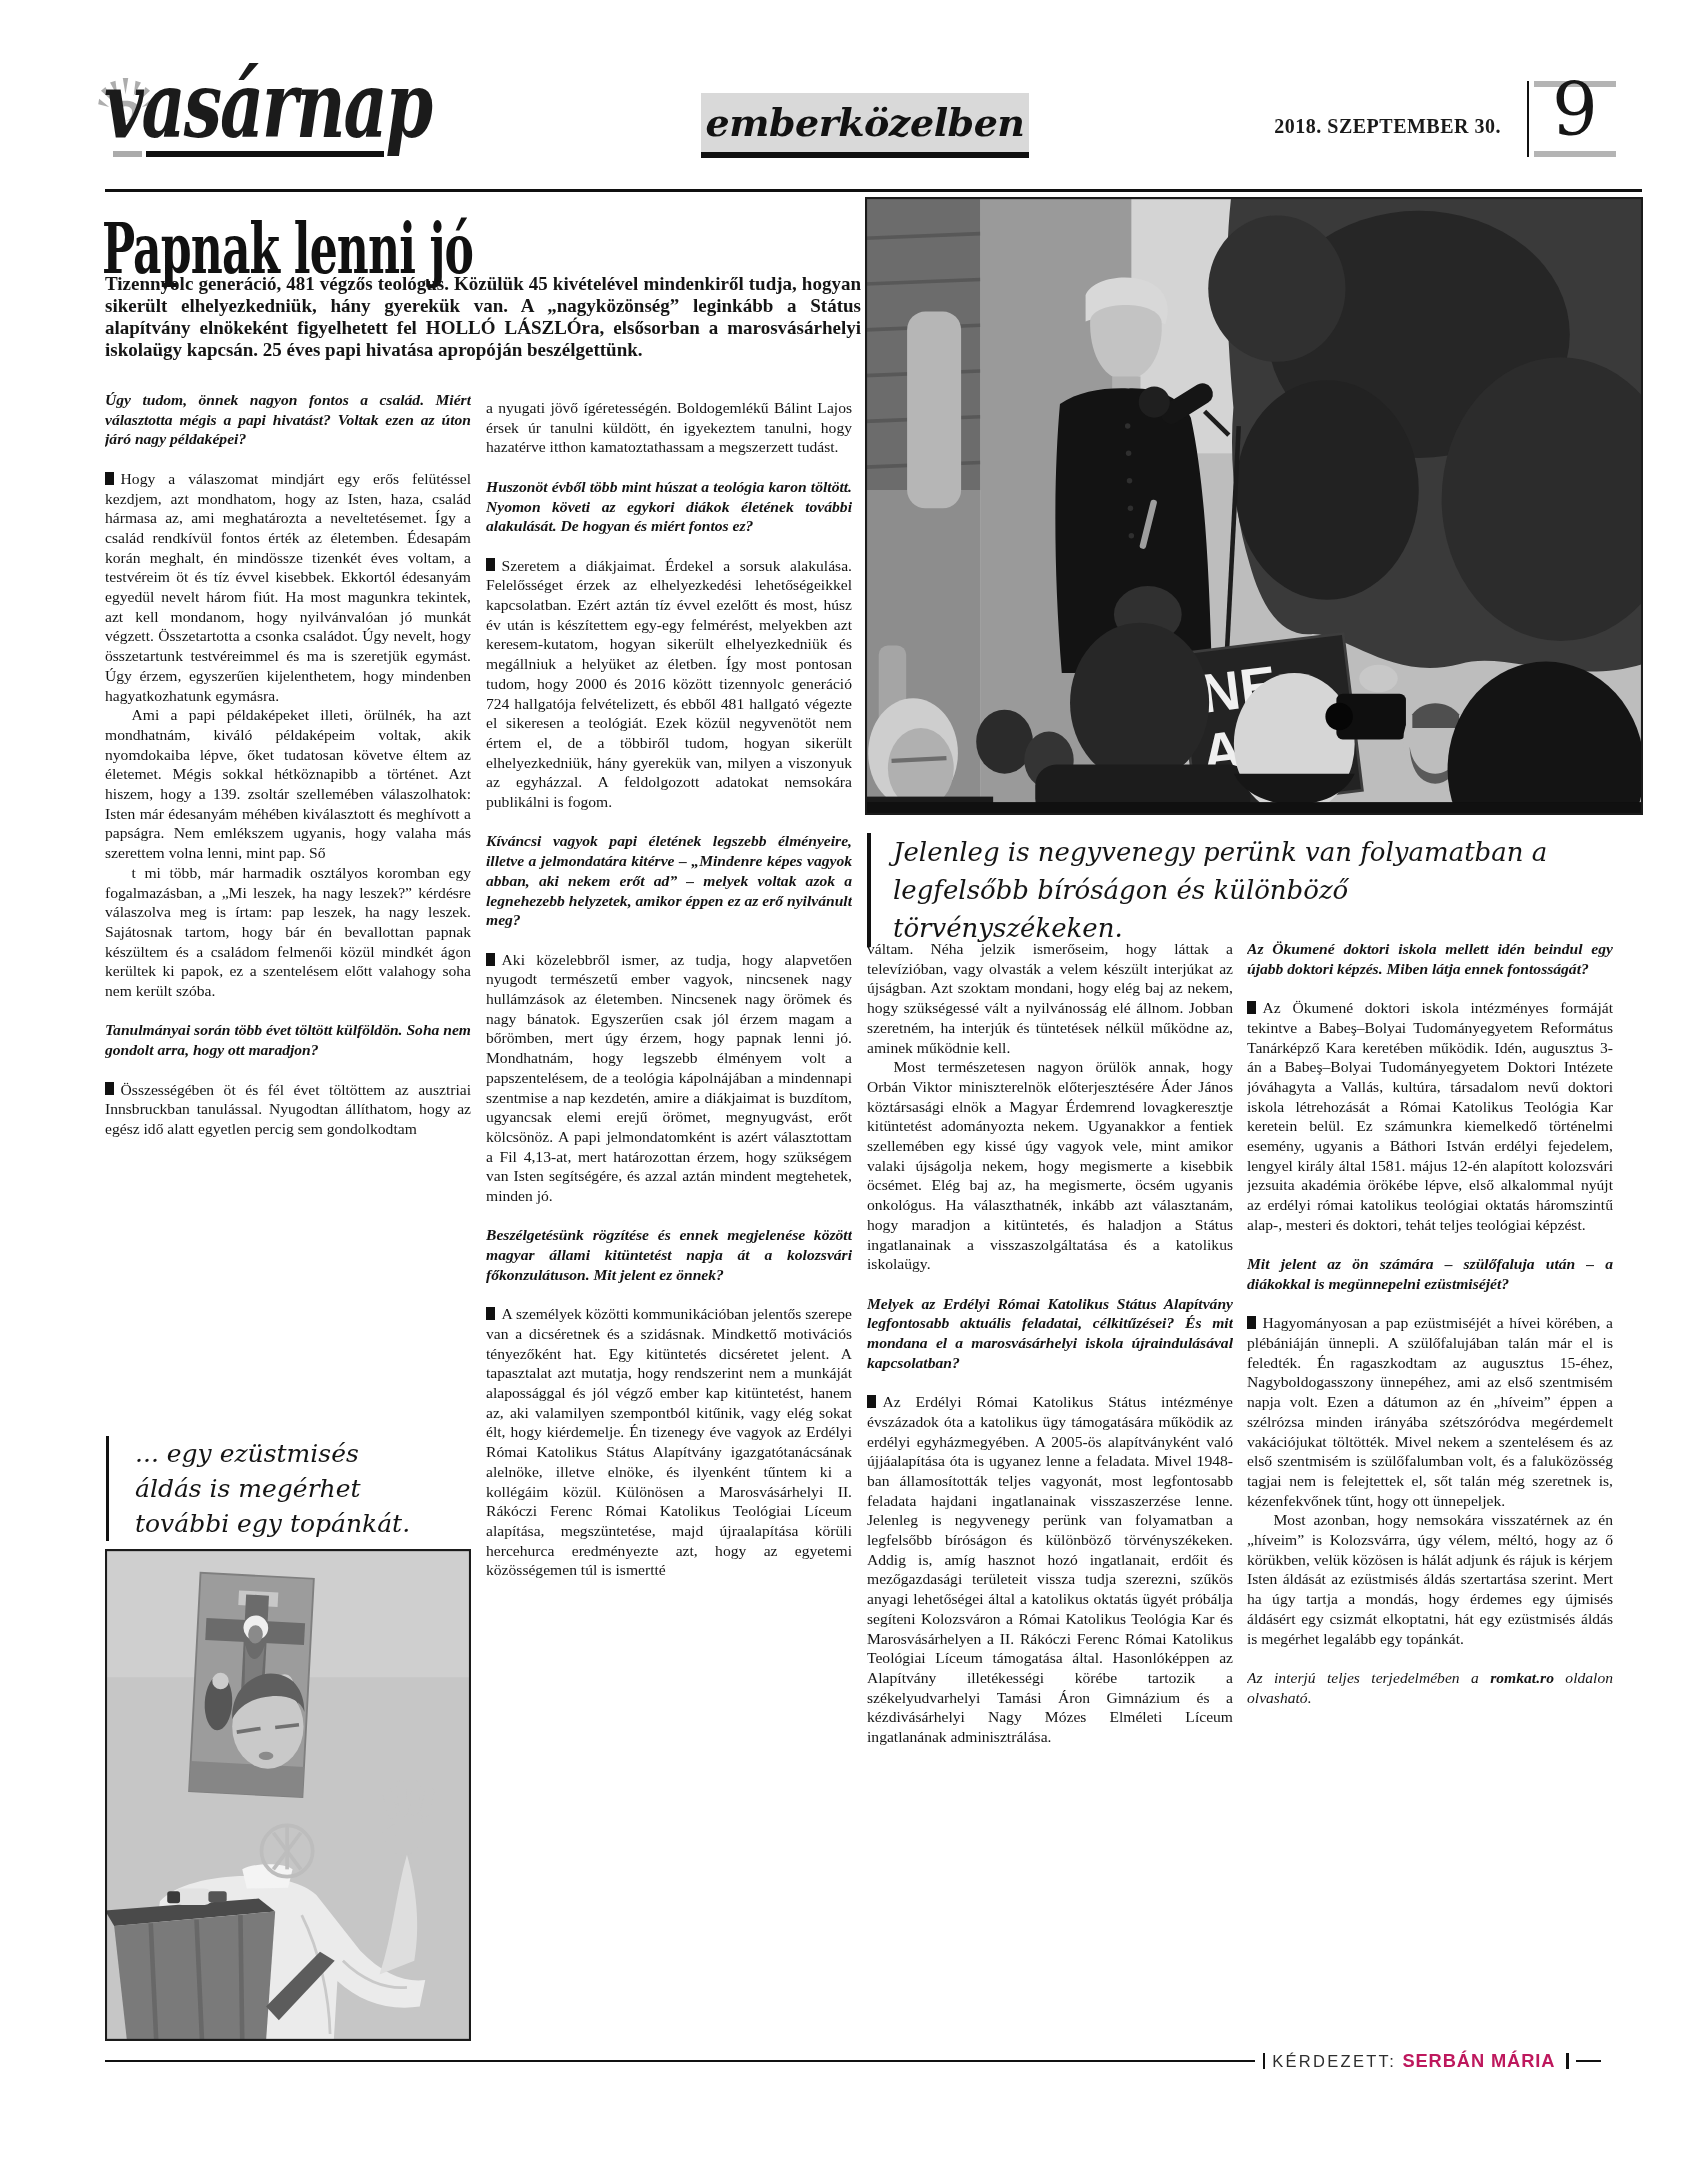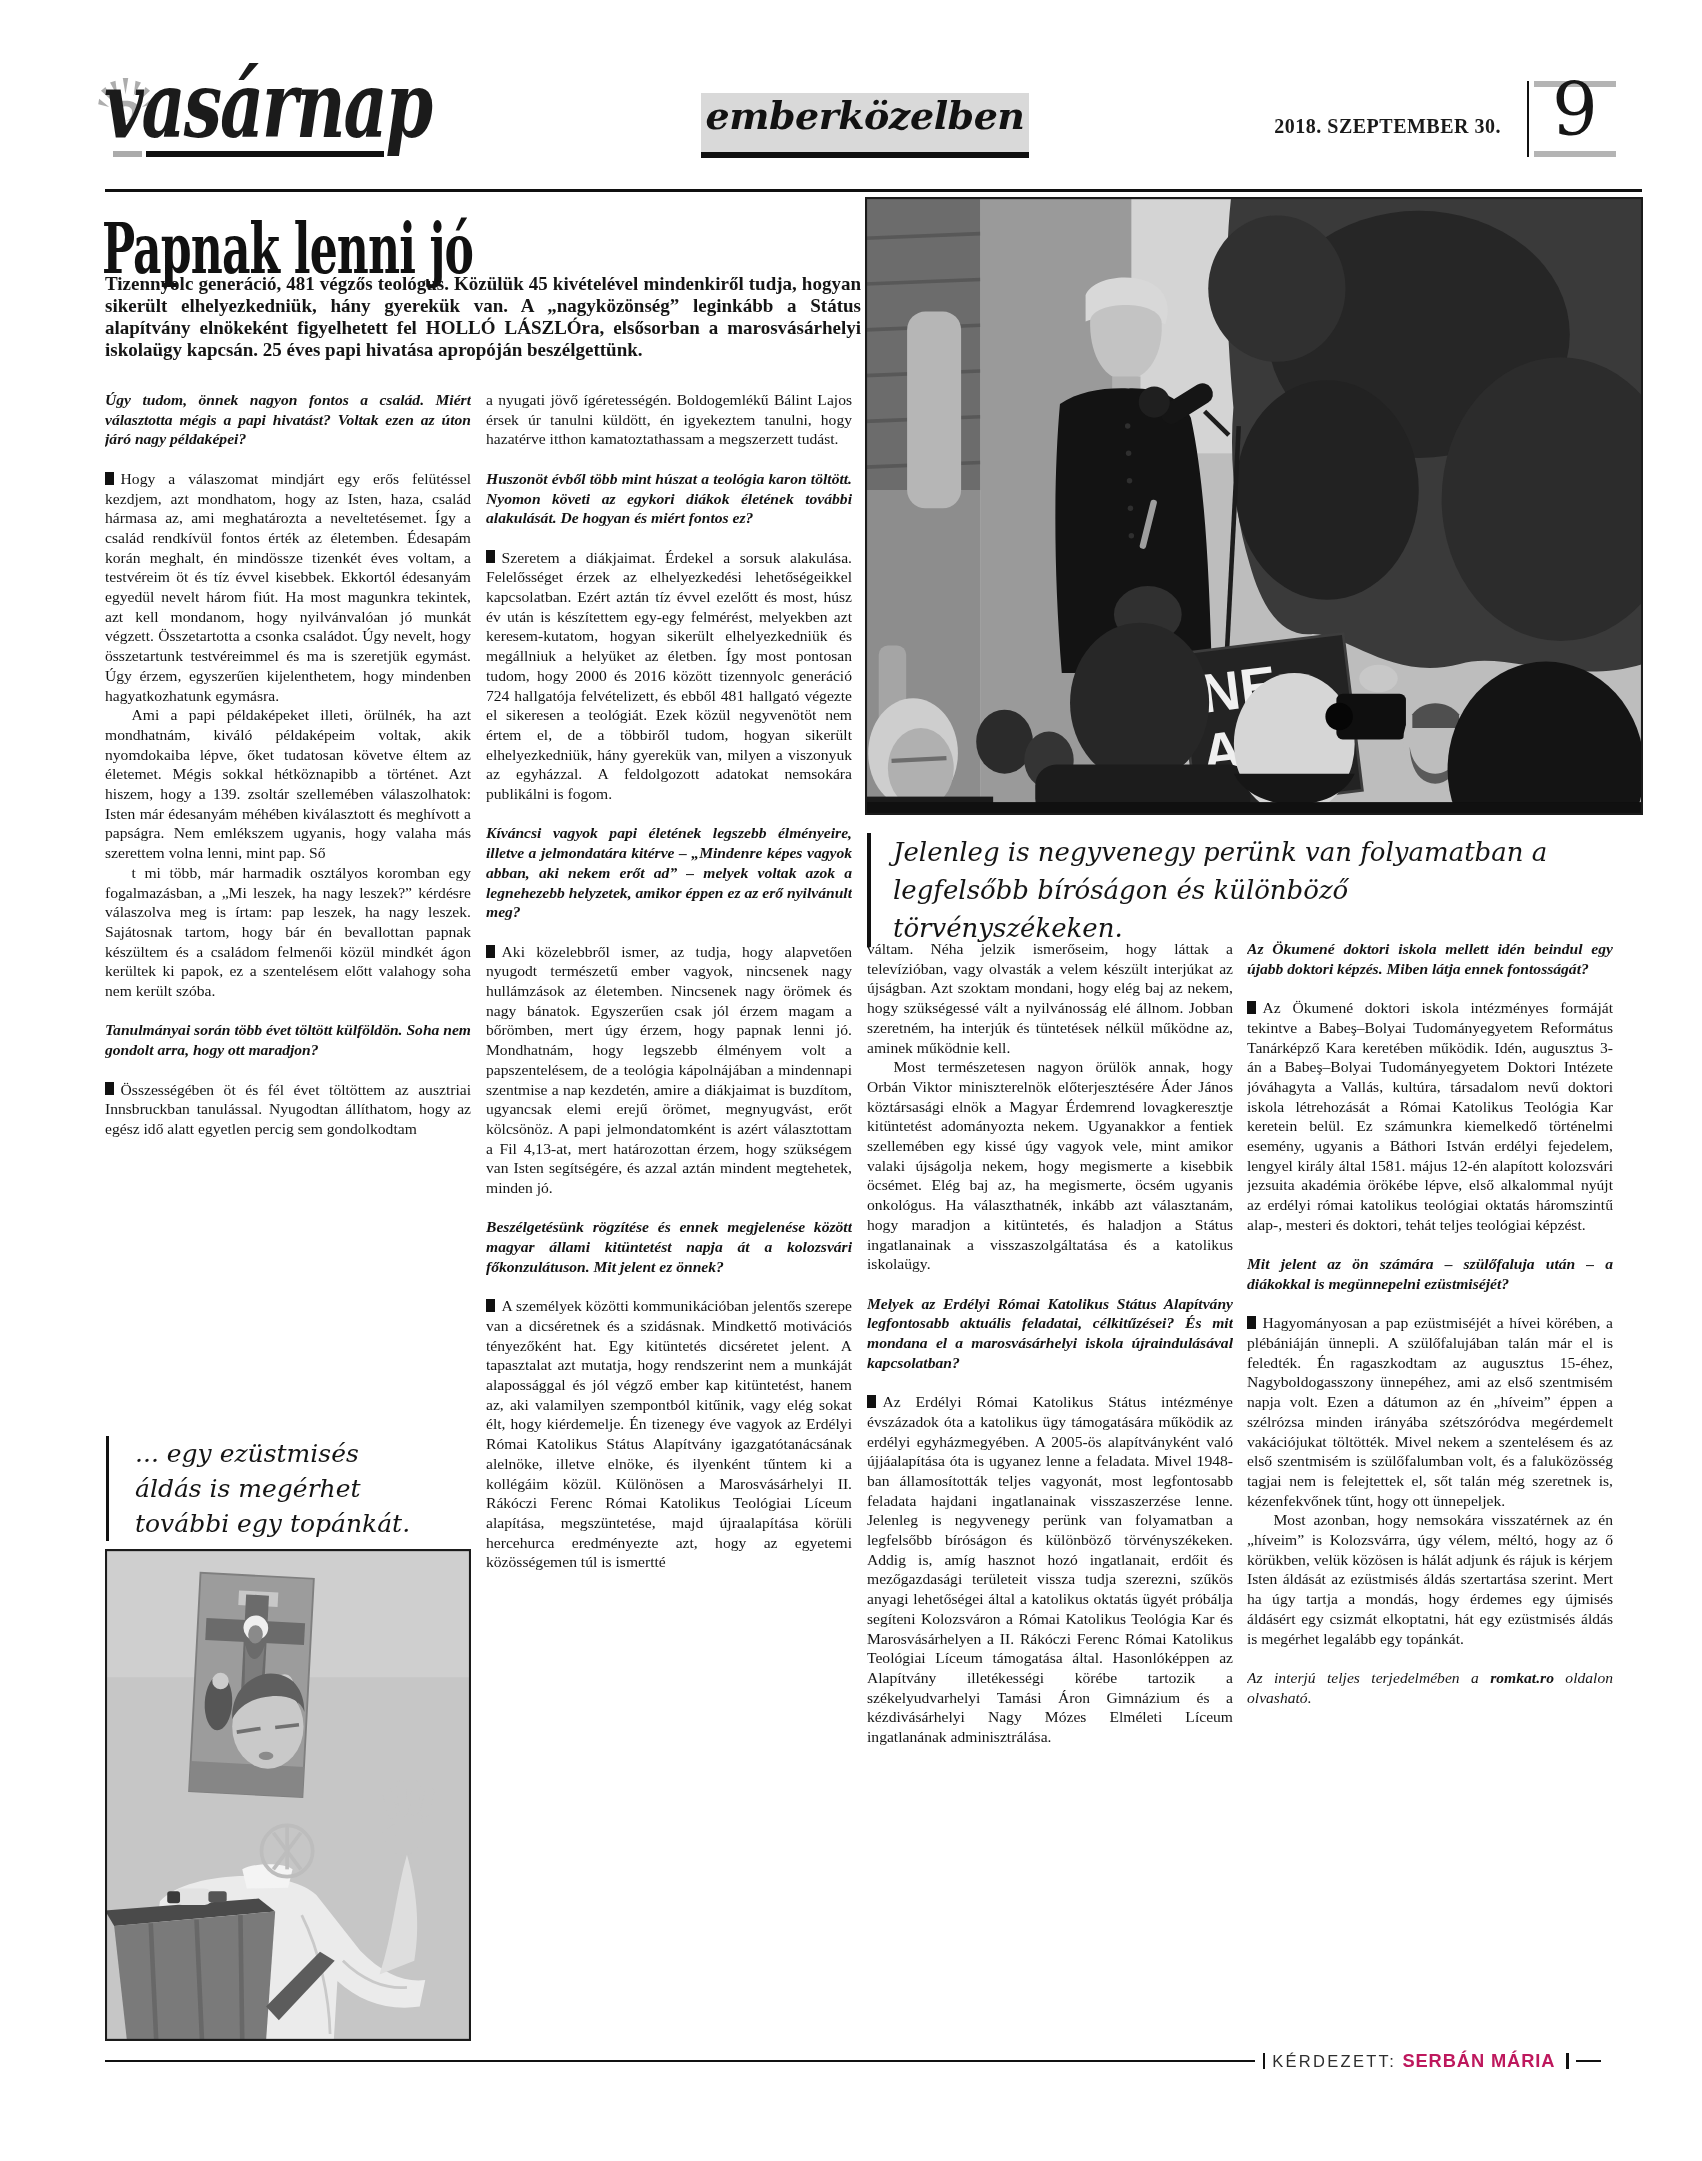--- a/index.html
+++ b/index.html
@@ -7,40 +7,40 @@
   .page{position:relative;width:1702px;height:2161px;background:#ffffff;overflow:hidden;}
   .abs{position:absolute;}
 
   
   .masthead-word{left:104px;top:59px;font-family:"DejaVu Serif",serif;font-style:italic;font-weight:700;
     font-size:92px;line-height:92px;letter-spacing:-2.7px;transform:scaleX(.74);transform-origin:0 0;white-space:nowrap;color:#1b1b1b;}
   .masthead-sun{left:98px;top:77px;}
   .masthead-graysq{left:113px;top:151px;width:29px;height:6px;background:#ababab;}
   .masthead-bar{left:146px;top:151px;width:238px;height:6px;background:#101010;}
 
-  .section-box{left:701px;top:93px;width:328px;height:59px;background:#d9d9d9;display:flex;align-items:flex-start;justify-content:center;}
+  .section-box{left:701px;top:93px;width:328px;height:59px;background:#d9d9d9;display:flex;align-items:center;justify-content:center;}
   .section-label{font-family:"DejaVu Serif",serif;font-style:italic;font-weight:700;font-size:38px;color:#121212;letter-spacing:-0.5px;}
   .section-bar{left:701px;top:152px;width:328px;height:5.5px;background:#101010;}
 
   .dateline{left:1190px;top:115px;width:311px;text-align:right;font-weight:700;font-size:20px;letter-spacing:0.5px;color:#1a1a1a;}
   .pn-rule{left:1527px;top:81px;width:2.3px;height:76px;background:#111;}
   .pn-bar{left:1534px;width:82px;height:5.5px;background:#b4b4b4;}
   .pn-bar.t{top:81px;} .pn-bar.b{top:151px;}
   .pn-num{left:1534px;top:74px;width:82px;text-align:center;font-family:"DejaVu Serif",serif;font-size:72px;line-height:72px;font-weight:400;color:#161616;}
   .header-rule{left:105px;top:189px;width:1537px;height:3.2px;background:#101010;}
 
   
   .headline{left:102px;top:210px;font-family:"DejaVu Serif",serif;font-weight:700;font-size:70px;line-height:78px;
     letter-spacing:-1.4px;transform:scaleX(.63);transform-origin:0 0;white-space:nowrap;color:#111;}
   .lead{left:105px;top:273px;width:756px;font-weight:700;font-size:19px;line-height:22px;text-align:justify;color:#151515;}
 
   
   .col{width:366px;font-size:15.6px;line-height:19.7px;text-align:justify;overflow:hidden;}
   .col1{left:105px;top:390px;height:1043px;}
-  .col2{left:486px;top:390px;height:1666px;}
+  .col2{left:486px;top:398px;height:1666px;}
   .col3{left:867px;top:939px;height:1116px;}
   .col4{left:1247px;top:939px;height:1116px;}
   .col p{margin:0;}
   .col p.q{font-weight:700;font-style:italic;margin:19.7px 0;}
   .col > :first-child{margin-top:0 !important;}
   .col p.indent{text-indent:26.5px;}
   .col p.ans::before{content:"";display:inline-block;width:9.2px;height:13px;background:#111;margin-right:6.4px;vertical-align:-0.9px;}
   .note{margin-top:19.7px !important;font-style:italic;}
   .note b{font-style:italic;}
 

